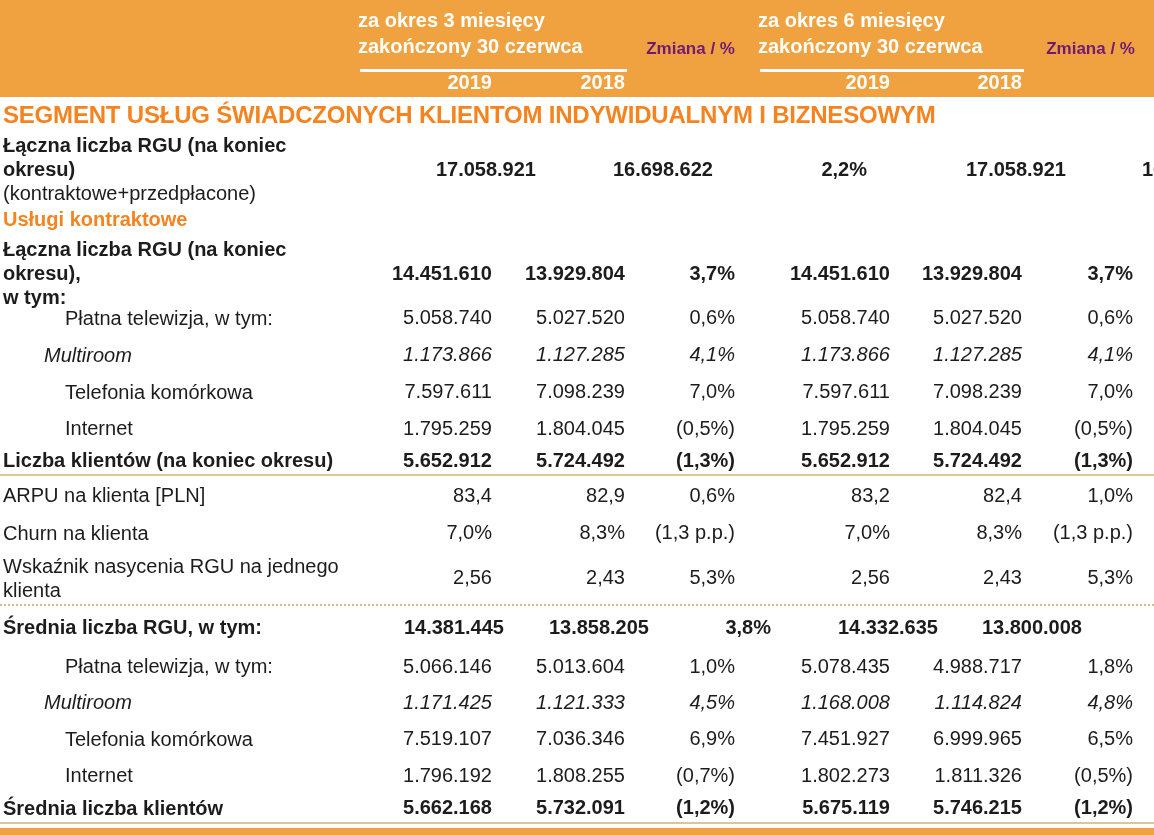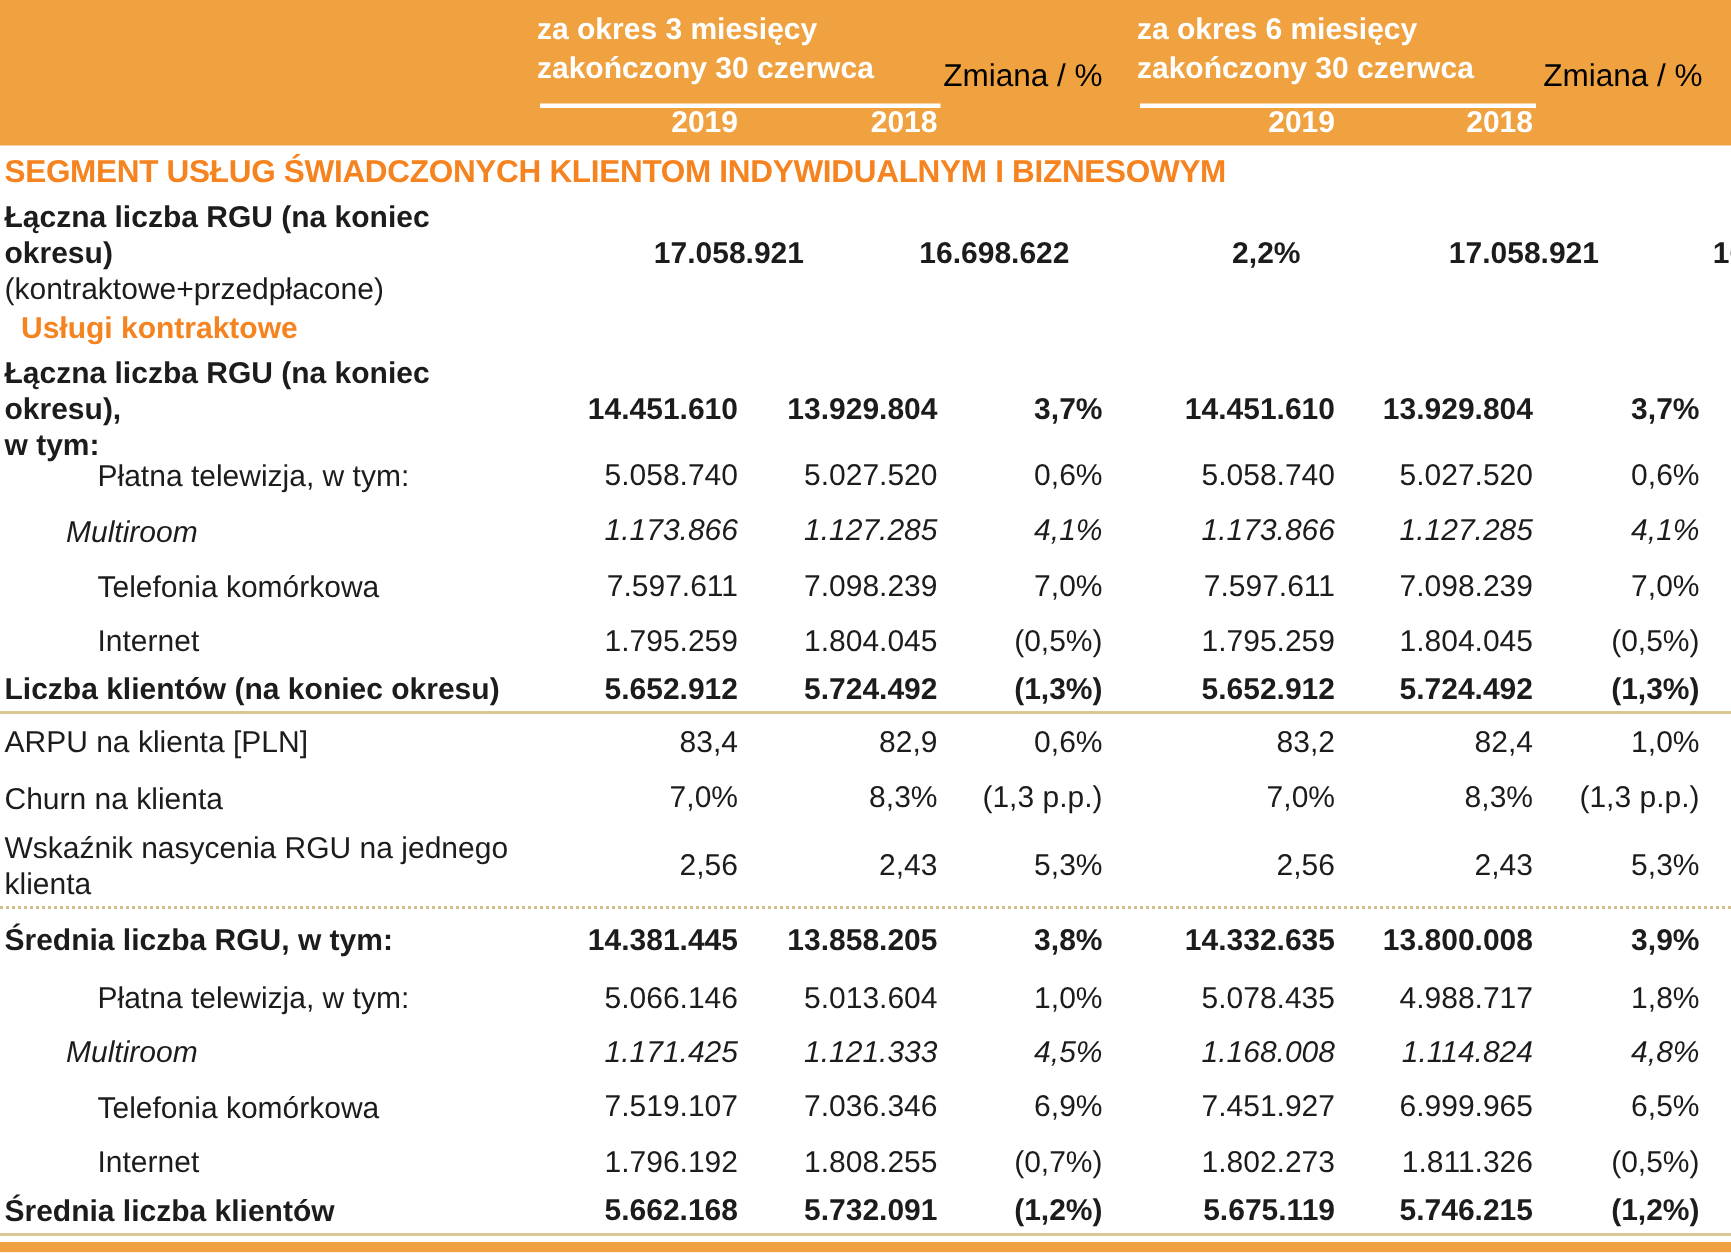--- a/index.html
+++ b/index.html
@@ -3,38 +3,38 @@
 <meta charset="utf-8">
 <style>
   html,body{margin:0;padding:0;background:#fff;}
   #page{position:relative;width:1154px;height:835px;background:#ffffff;overflow:hidden;
         font-family:"Liberation Sans","DejaVu Sans",sans-serif;color:#1c1c1c;}
 
   
   .band{position:relative;width:1154px;height:97px;background:#efa23f;}
   .hgroup{position:absolute;top:7px;text-align:left;color:#fff;font-weight:bold;font-size:20px;line-height:26px;}
   .underline{position:absolute;height:3px;background:#ffffff;top:69px;}
-  .change{position:absolute;top:39px;color:#000000;font-weight:normal;font-size:21px;text-align:right;}
+  .change{position:absolute;top:39px;color:#701a75;font-weight:bold;font-size:17px;text-align:right;}
   .year{position:absolute;top:71px;color:#fff;font-weight:bold;font-size:20px;text-align:right;}
 
   
   .row{display:grid;grid-template-columns:358px 134px 133px 112px 153px 132px 132px;
        align-items:center;width:1154px;}
   .lbl{padding-left:3px;font-size:20px;line-height:24px;}
   .val{text-align:right;font-size:20px;white-space:nowrap;}
   .val.c3{padding-right:2px;}
   .val.c6{padding-right:21px;}
   .bold{font-weight:bold;}
   .it{font-style:italic;}
   .ind1{padding-left:65px;}
   .ind2{padding-left:44px;}
 
   .section-title{height:36px;display:flex;align-items:center;padding-left:3px;
-                 color:#f5831f;font-weight:bold;font-size:21px;letter-spacing:-0.2px;}
-  .subheader{height:36px;display:flex;align-items:center;padding-left:14px;
+                 color:#f5831f;font-weight:bold;font-size:24px;letter-spacing:-0.2px;}
+  .subheader{height:36px;display:flex;align-items:center;padding-left:3px;
              color:#f5831f;font-weight:bold;font-size:20px;}
 
   .div-solid{height:0;border-top:2px solid #d9c796;}
   .div-dotted{height:0;border-top:2px dotted #d2bf8d;}
   .bottom-bar{margin-top:4px;height:7px;background:#efa23f;}
 </style>
 </head>
 <body>
 
 <div id="page">
@@ -170,21 +170,21 @@
     <div class="val">2,56</div>
     <div class="val">2,43</div>
     <div class="val c3">5,3%</div>
     <div class="val">2,56</div>
     <div class="val">2,43</div>
     <div class="val c6">5,3%</div>
   </div>
 
   <div class="div-dotted"></div>
 
-  <div class="row" style="height:42px;">
+  <div class="row" style="height:42px;gap:12px;">
     <div class="lbl bold">Średnia liczba RGU, w tym:</div>
     <div class="val bold">14.381.445</div>
     <div class="val bold">13.858.205</div>
     <div class="val bold c3">3,8%</div>
     <div class="val bold">14.332.635</div>
     <div class="val bold">13.800.008</div>
     <div class="val bold c6">3,9%</div>
   </div>
 
   <div class="row" style="height:36px;">

